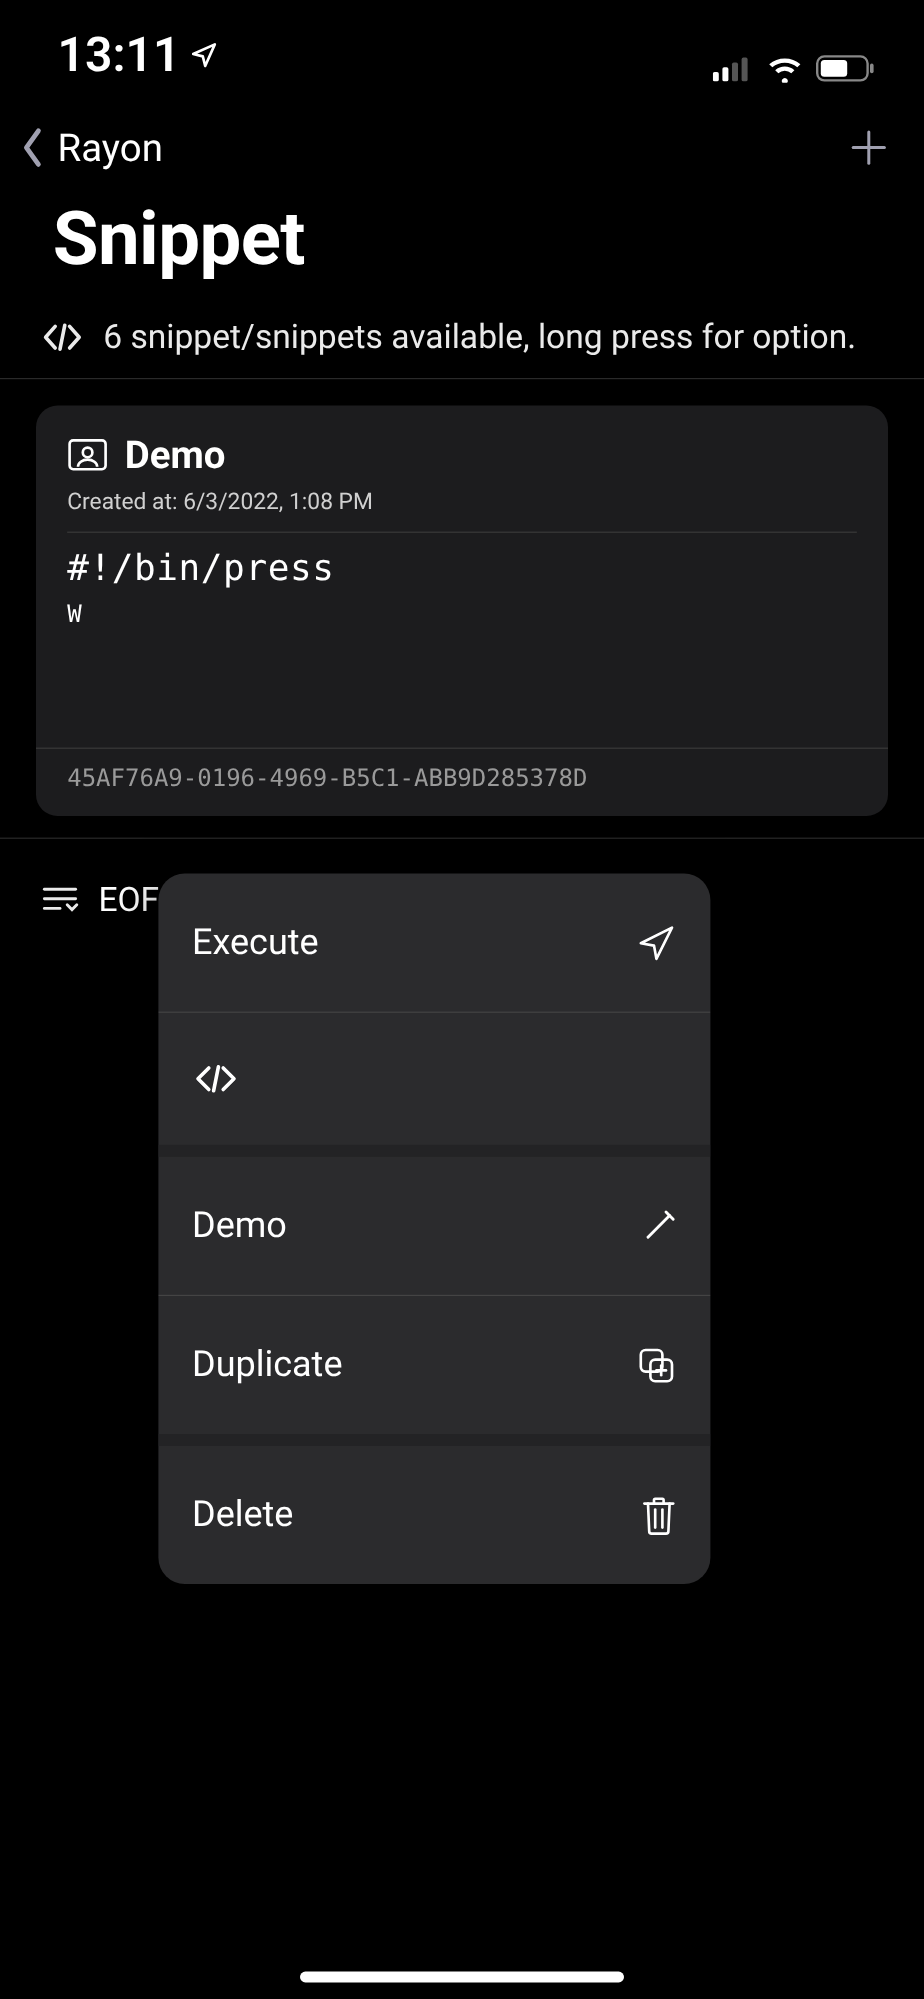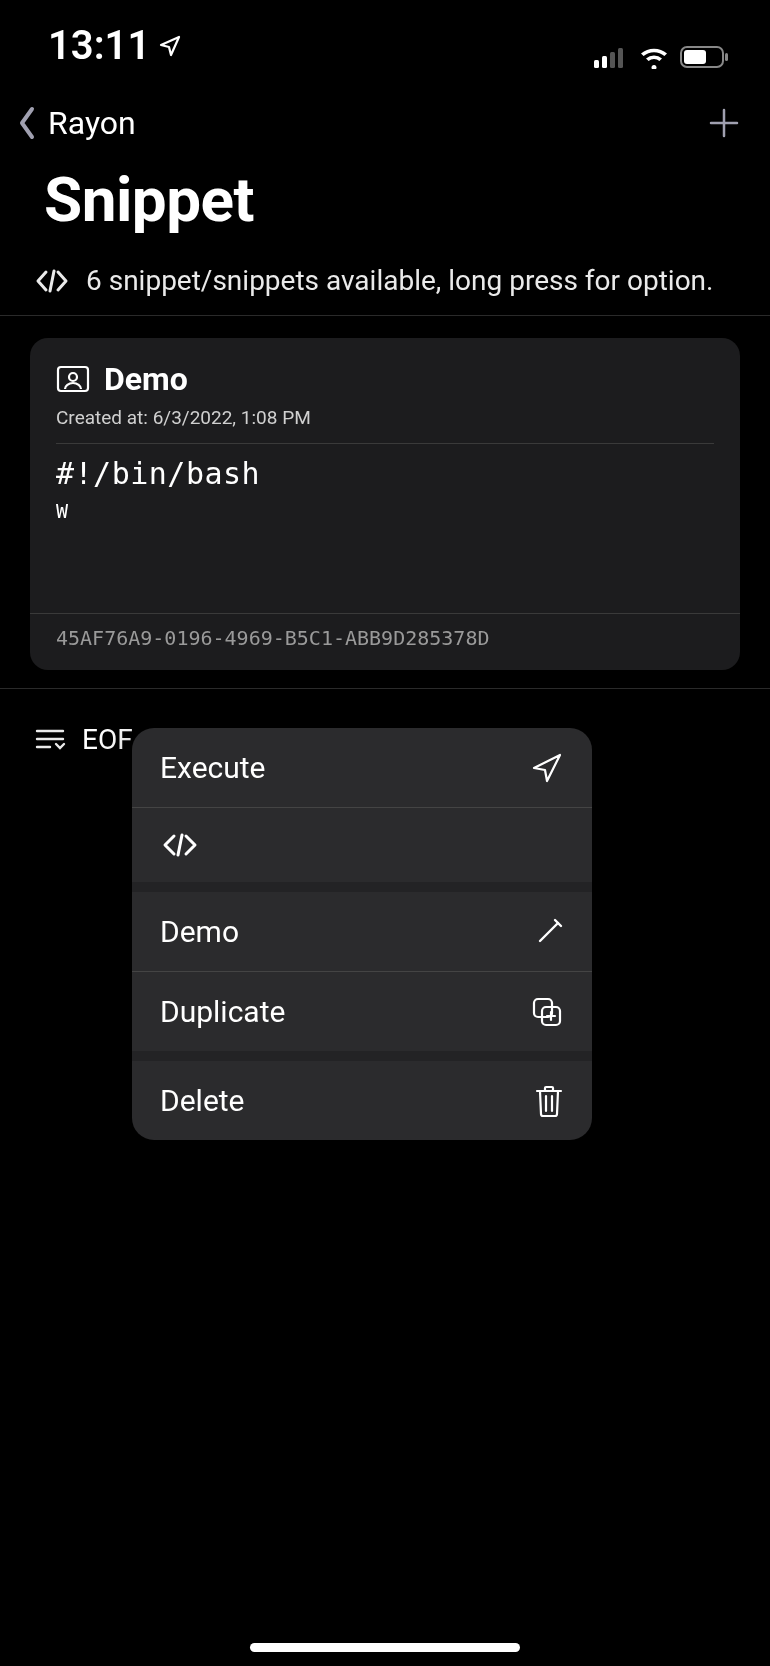--- a/index.html
+++ b/index.html
@@ -76,20 +76,21 @@
     }
     .code-line1 { font-size: 30px; letter-spacing: 0.5px; }
     .code-line2 { font-size: 20px; padding-top: 8px; }
     .card-space { height: 90px; }
     .card-id {
       padding: 12px 26px 0 26px;
       font-family: "SF Mono", Menlo, Consolas, monospace;
       font-size: 20px;
       color: #9a9a9a;
       border-top: 1px solid #3a3a3a;
+      margin-top: 10px;
     }
     .eof-row {
       display: flex;
       align-items: center;
       gap: 16px;
       padding: 34px 34px 0 34px;
       border-top: 1px solid #2a2a2a;
       margin-top: 18px;
       font-size: 28px;
     }
@@ -100,21 +101,21 @@
       width: 460px;
       background: #2b2b2d;
       border-radius: 22px;
       overflow: hidden;
       box-shadow: 0 10px 40px rgba(0,0,0,0.6);
     }
     .menu-item {
       display: flex;
       justify-content: space-between;
       align-items: center;
-      padding: 22px 28px;
+      padding: 40px 28px;
       font-size: 30px;
     }
     .menu-sep { height: 1px; background: #444; }
     .menu-gap { height: 10px; background: #232325; }
     .home-indicator {
       position: absolute;
       bottom: 14px;
       left: 50%;
       transform: translateX(-50%);
       width: 270px;
@@ -201,21 +202,21 @@
         <path d="M9 24 a8 6 0 0 1 16 0"></path>
       </svg>
     </span>
     <span class="card-title">Demo</span>
   </div>
   <div class="card-meta">
     <span>Created at: </span><span>6/3/2022, 1:08 PM</span>
   </div>
   <div class="divider-thin"></div>
   <div class="code-area">
-    <div class="code-line1">#!/bin/bash</div>
+    <div class="code-line1">#!/bin/press</div>
     <div class="code-line2">W</div>
   </div>
   <div class="card-space"></div>
   <div class="card-id">45AF76A9-0196-4969-B5C1-ABB9D285378D</div>
 </div>
 
 <div class="eof-row">
   <span>
     <svg width="32" height="26" viewBox="0 0 32 26" fill="none" stroke="#eaeaea" stroke-width="2.4" stroke-linecap="round">
       <line x1="3" y1="4" x2="29" y2="4"></line>

